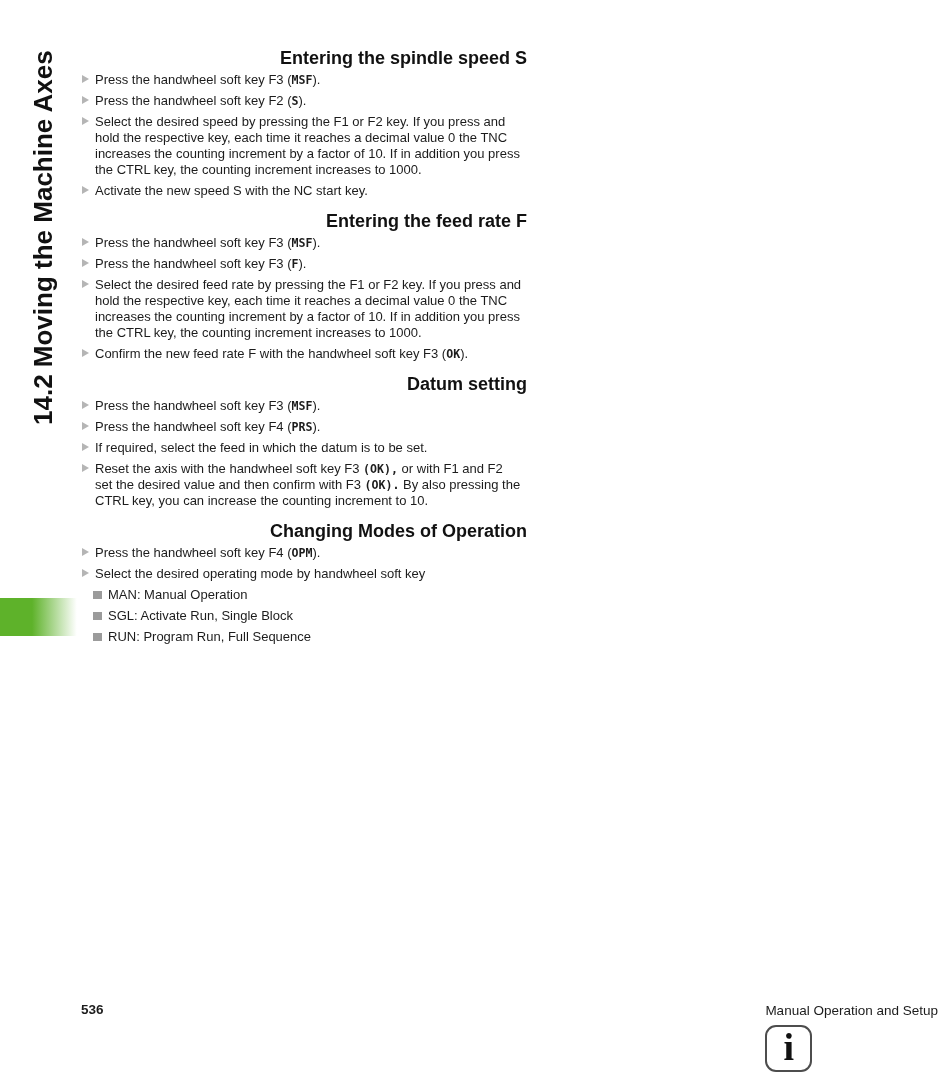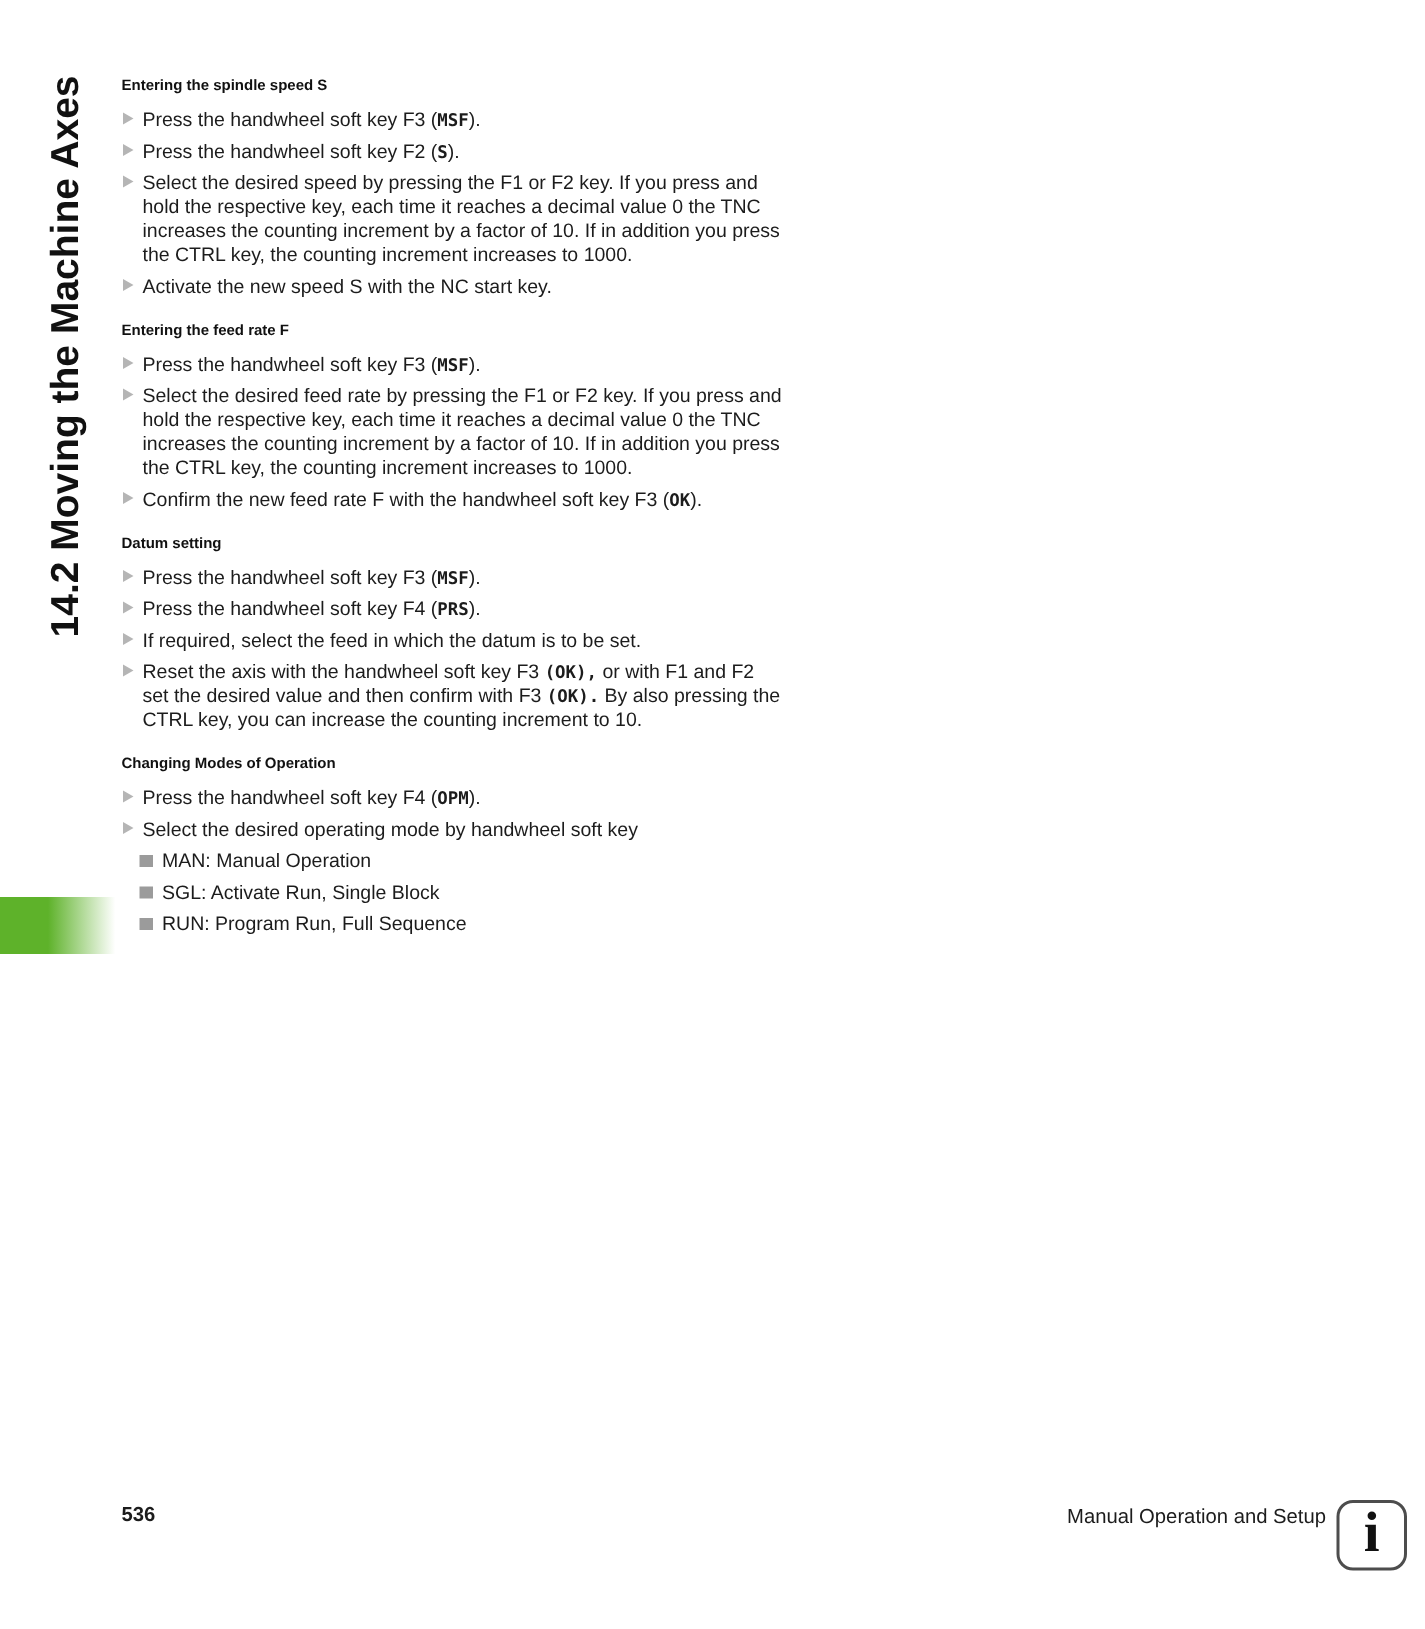--- a/index.html
+++ b/index.html
@@ -39,25 +39,26 @@
   }
 
   
   .content {
     position: absolute;
     left: 81px; top: 50px;
     width: 446px;
   }
   section { margin: 0; }
   h2 {
-    font-size: 10px;
+    font-size: 18px;
     line-height: 16px;
     font-weight: bold;
     margin: 14px 0 6px 0;
     color: #111111;
+    text-align: right;
   }
   .content section:first-child h2 { margin-top: 0; }
   .para {
     font-size: 13px;
     line-height: 16px;
     margin: 0 0 10px 0;
   }
   ul.bullets {
     list-style: none;
     margin: 0; padding: 0;
@@ -96,20 +97,21 @@
     left: 81px; top: 1002px;
     font-size: 13.5px;
     font-weight: bold;
   }
   .footer-right {
     position: absolute;
     right: 12px; top: 1000px;
     display: flex;
     align-items: flex-start;
     gap: 7px;
+    flex-direction: column;
   }
   .footer-chapter {
     font-size: 13.5px;
     margin-top: 3px;
     white-space: nowrap;
   }
   .info-btn {
     width: 47px; height: 47px;
     border: 2.5px solid #4d4d4d;
     border-radius: 11px;
@@ -144,20 +146,21 @@
           <li class="triangle"><span class="marker"></span><span><span>Press the handwheel soft key F3 (</span><span class="mono">MSF</span><span>).</span></span></li>
           <li class="triangle"><span class="marker"></span><span><span>Press the handwheel soft key F2 (</span><span class="mono">S</span><span>).</span></span></li>
           <li class="triangle"><span class="marker"></span><span><span>Select the desired speed by pressing the F1 or F2 key. If you press and hold the respective key, each time it reaches a decimal value 0 the TNC increases the counting increment by a factor of 10. If in addition you press the CTRL key, the counting increment increases to 1000.</span></span></li>
           <li class="triangle"><span class="marker"></span><span><span>Activate the new speed S with the NC start key.</span></span></li>
         </ul>
       </section>
       <section>
         <h2>Entering the feed rate F</h2>
         <ul class="bullets">
           <li class="triangle"><span class="marker"></span><span><span>Press the handwheel soft key F3 (</span><span class="mono">MSF</span><span>).</span></span></li>
+          <li class="triangle"><span class="marker"></span><span><span>Press the handwheel soft key F3 (</span><span class="mono">F</span><span>).</span></span></li>
           <li class="triangle"><span class="marker"></span><span><span>Select the desired feed rate by pressing the F1 or F2 key. If you press and hold the respective key, each time it reaches a decimal value 0 the TNC increases the counting increment by a factor of 10. If in addition you press the CTRL key, the counting increment increases to 1000.</span></span></li>
           <li class="triangle"><span class="marker"></span><span><span>Confirm the new feed rate F with the handwheel soft key F3 (</span><span class="mono">OK</span><span>).</span></span></li>
         </ul>
       </section>
       <section>
         <h2>Datum setting</h2>
         <ul class="bullets">
           <li class="triangle"><span class="marker"></span><span><span>Press the handwheel soft key F3 (</span><span class="mono">MSF</span><span>).</span></span></li>
           <li class="triangle"><span class="marker"></span><span><span>Press the handwheel soft key F4 (</span><span class="mono">PRS</span><span>).</span></span></li>
           <li class="triangle"><span class="marker"></span><span><span>If required, select the feed in which the datum is to be set.</span></span></li>

